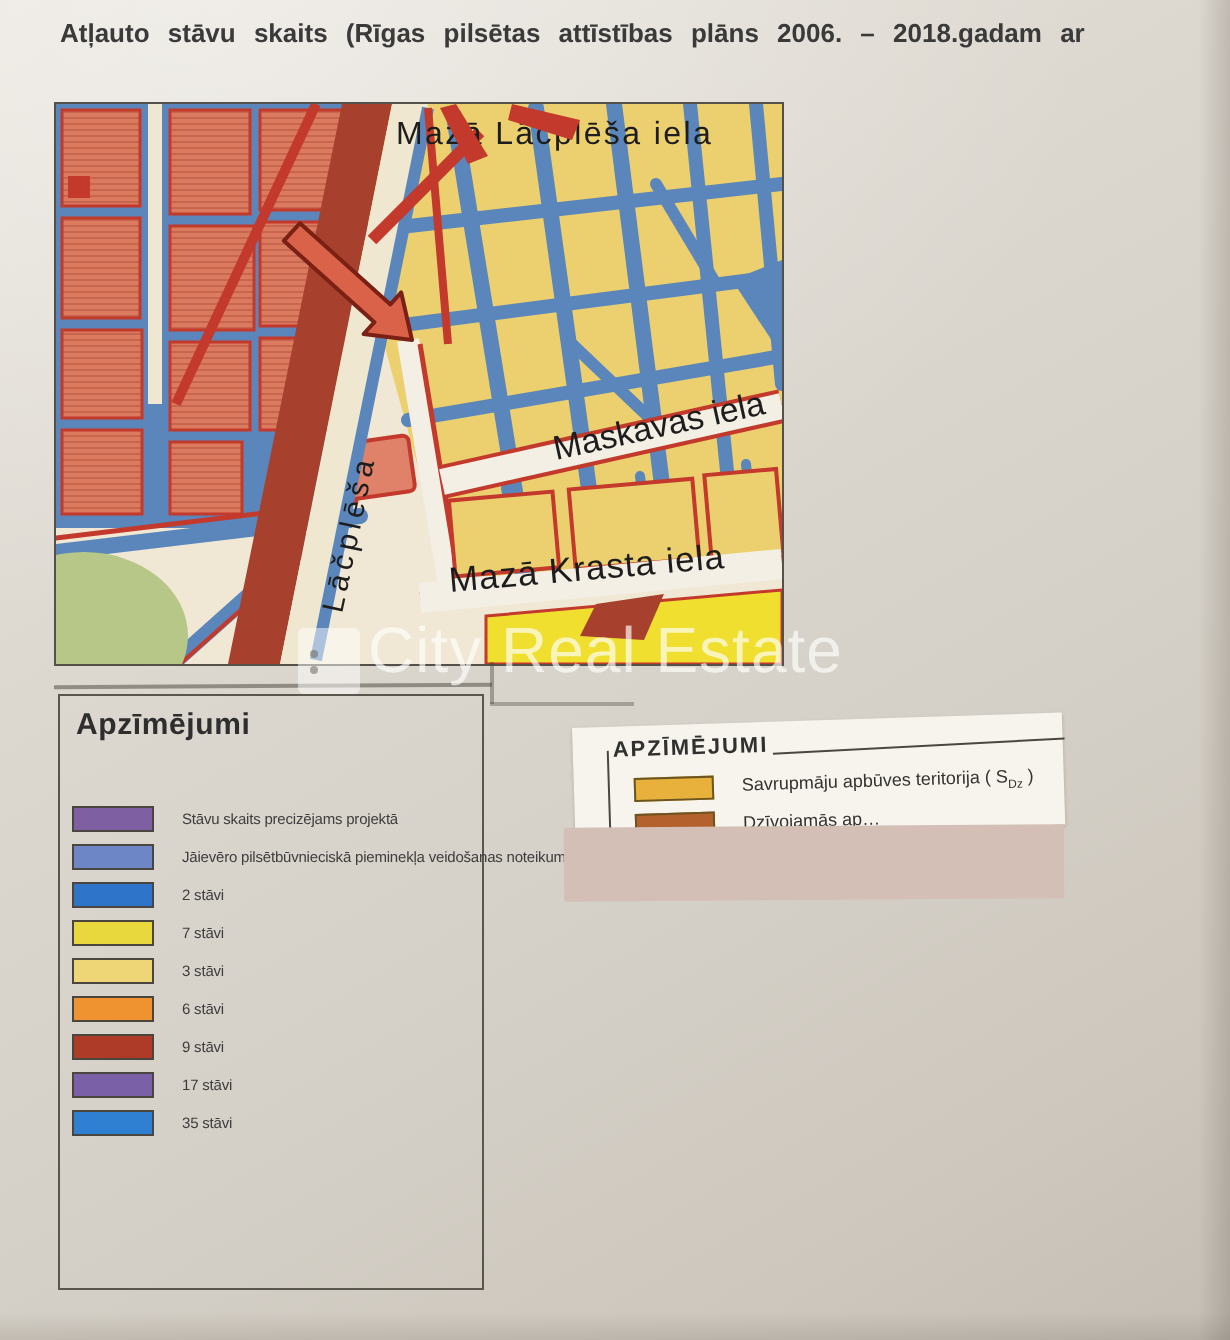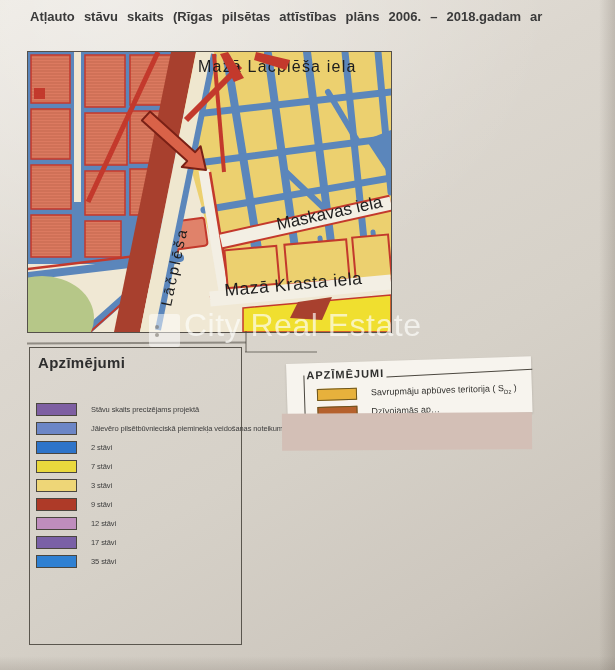--- a/index.html
+++ b/index.html
@@ -217,30 +217,30 @@
         <div class="legend-row">
           <span class="legend-swatch" style="background-color: rgb(233, 216, 61);"></span>
           <span class="legend-label">7 stāvi</span>
         </div>
 
         <div class="legend-row">
           <span class="legend-swatch" style="background-color: rgb(238, 214, 119);"></span>
           <span class="legend-label">3 stāvi</span>
         </div>
 
+        <div class="legend-row">
+          <span class="legend-swatch" style="background-color: rgb(238, 147, 48);"></span>
+          <span class="legend-label">6 stāvi</span>
+        </div>
 
         <div class="legend-row">
           <span class="legend-swatch" style="background-color: rgb(174, 58, 40);"></span>
           <span class="legend-label">9 stāvi</span>
         </div>
 
-        <div class="legend-row">
-          <span class="legend-swatch" style="background-color: rgb(191, 141, 189);"></span>
-          <span class="legend-label">12 stāvi</span>
-        </div>
 
         <div class="legend-row">
           <span class="legend-swatch" style="background-color: rgb(122, 96, 166);"></span>
           <span class="legend-label">17 stāvi</span>
         </div>
 
         <div class="legend-row">
           <span class="legend-swatch" style="background-color: rgb(47, 128, 210);"></span>
           <span class="legend-label">35 stāvi</span>
         </div>

